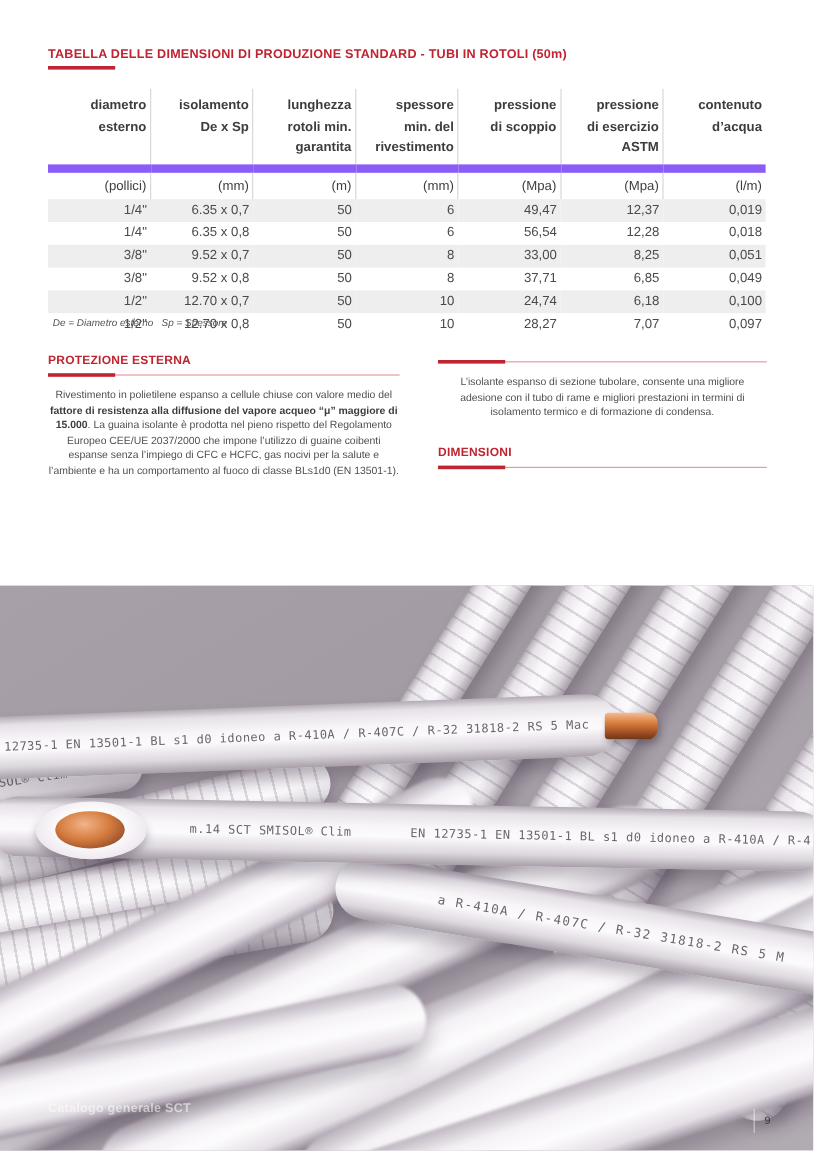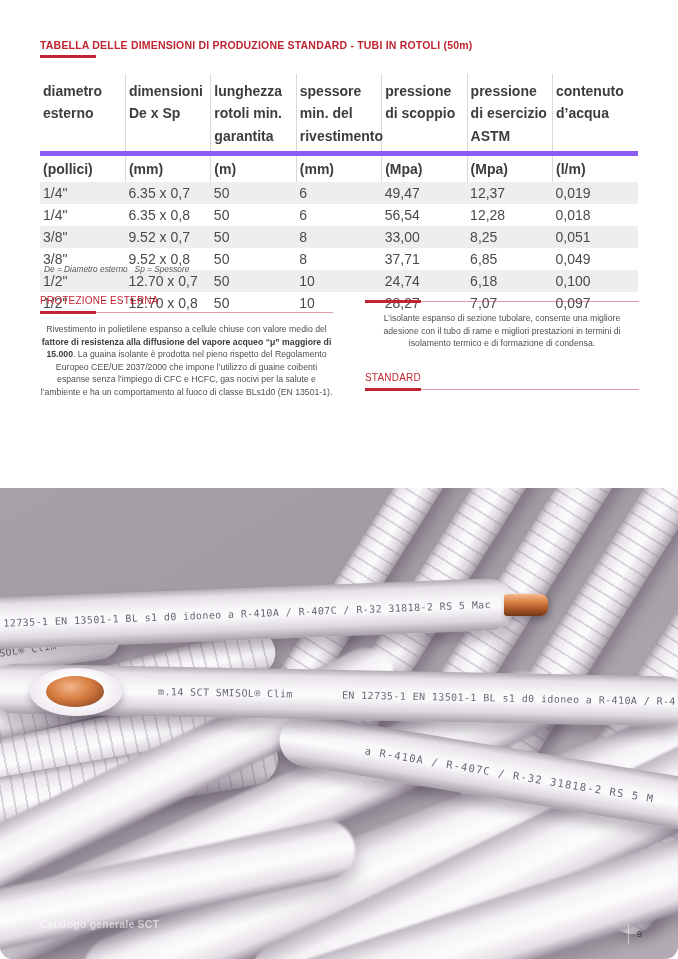--- a/index.html
+++ b/index.html
@@ -1,52 +1,52 @@
 <!DOCTYPE html>
 <html><head>
 <meta charset="utf-8">
 <style>
   * { margin:0; padding:0; box-sizing:border-box; }
   html,body { background:#ffffff; }
   .page {
     position:relative; width:678px; height:959px; background:#ffffff;
-    font-family:"Liberation Sans", sans-serif; overflow:hidden;border-radius:13px;
+    font-family:"Liberation Sans", sans-serif; overflow:hidden;
   }
   
   .doc-title {
     position:absolute; left:40px; top:39px; width:600px;
     color:#BF2430; font-size:10.5px; font-weight:bold; letter-spacing:.2px;
   }
   .title-rule { position:absolute; left:40px; top:55px; width:56px; height:3px; background:#BF2430; }
 
   
   table.dim { position:absolute; left:40px; top:74px; width:598px; border-collapse:collapse; table-layout:fixed; }
-  table.dim th, table.dim td { text-align:left; vertical-align:top; font-size:14px; }
+  table.dim th, table.dim td { text-align:right; vertical-align:top; font-size:11px; }
   table.dim thead th {
     color:#3d3d3d; font-weight:bold; line-height:1.6; padding:6px 3px 4px;
     white-space:pre-line; height:54px;
   }
   table.dim thead th:not(:last-child),
   table.dim tr.units td:not(:last-child) { border-right:1px solid #d8d8d8; }
   table.dim tr.units td {
-    border-top:5px solid #8b5cf6; color:#3d3d3d; font-weight:bold;
+    border-top:7px solid #8b5cf6; color:#3d3d3d; font-weight:normal;
     padding:5px 3px 5px; white-space:nowrap;
   }
   table.dim tbody.data td { color:#4a4a4a; padding:4px 3px; line-height:1; }
   table.dim tbody.data tr:nth-child(odd) { background:#EFEEEF; }
   .table-footnote {
     position:absolute; left:44px; top:264px; font-size:8.3px; font-style:italic;
     color:#555; white-space:pre;
   }
 
   
   .col { position:absolute; top:295px; }
   .col.left { left:40px; width:293px; }
   .col.right { left:365px; width:274px; }
-  .sec-heading { color:#BF2430; font-size:10px; font-weight:normal; letter-spacing:.2px; }
+  .sec-heading { color:#BF2430; font-size:10px; font-weight:bold; letter-spacing:.2px; }
   .sec-rule { position:relative; height:3px; margin:5px 0 9px; }
   .sec-rule .thin { position:absolute; left:0; right:0; top:1px; height:1px; background:rgba(191,36,48,.45); }
   .sec-rule .thick { position:absolute; left:0; top:0; width:56px; height:3px; background:#BF2430; }
   .sec-body { font-size:8.7px; line-height:1.45; color:#4f4f4f;text-align:center; }
   .sec-body b { color:#3c3c3c; }
   .sec-block + .sec-block { margin-top:22px; }
 
   
   .photo {
     position:absolute; left:0; top:488px; width:678px; height:471px; overflow:hidden;
@@ -107,21 +107,21 @@
 <div class="page">
 
   <div class="doc-title">TABELLA DELLE DIMENSIONI DI PRODUZIONE STANDARD - TUBI IN ROTOLI (50m)</div>
   <div class="title-rule"></div>
 
   <table class="dim">
     <thead>
       <tr>
         <th>diametro
 esterno</th>
-        <th>dimensioni
+        <th>isolamento
 De x Sp</th>
         <th>lunghezza
 rotoli min.
 garantita</th>
         <th>spessore
 min. del
 rivestimento</th>
         <th>pressione
 di scoppio</th>
         <th>pressione
@@ -215,21 +215,21 @@
 
   <div class="col right">
     <div class="sec-block">
       <div class="sec-rule">
           <div class="thin"></div>
           <div class="thick"></div>
         </div>
       <p class="sec-body">L’isolante espanso di sezione tubolare, consente una migliore adesione con il tubo di rame e migliori prestazioni in termini di isolamento termico e di formazione di condensa.</p>
     </div>
     <div class="sec-block">
-      <div class="sec-heading">STANDARD</div>
+      <div class="sec-heading">DIMENSIONI</div>
       <div class="sec-rule">
           <div class="thin"></div>
           <div class="thick"></div>
         </div>
     </div>
   </div>
 
   <div class="photo">
 
     <div class="pipe corrugated steep" style="left:180px; top:40px; width:400px; height:42px; transform:rotate(-58deg);"></div>

